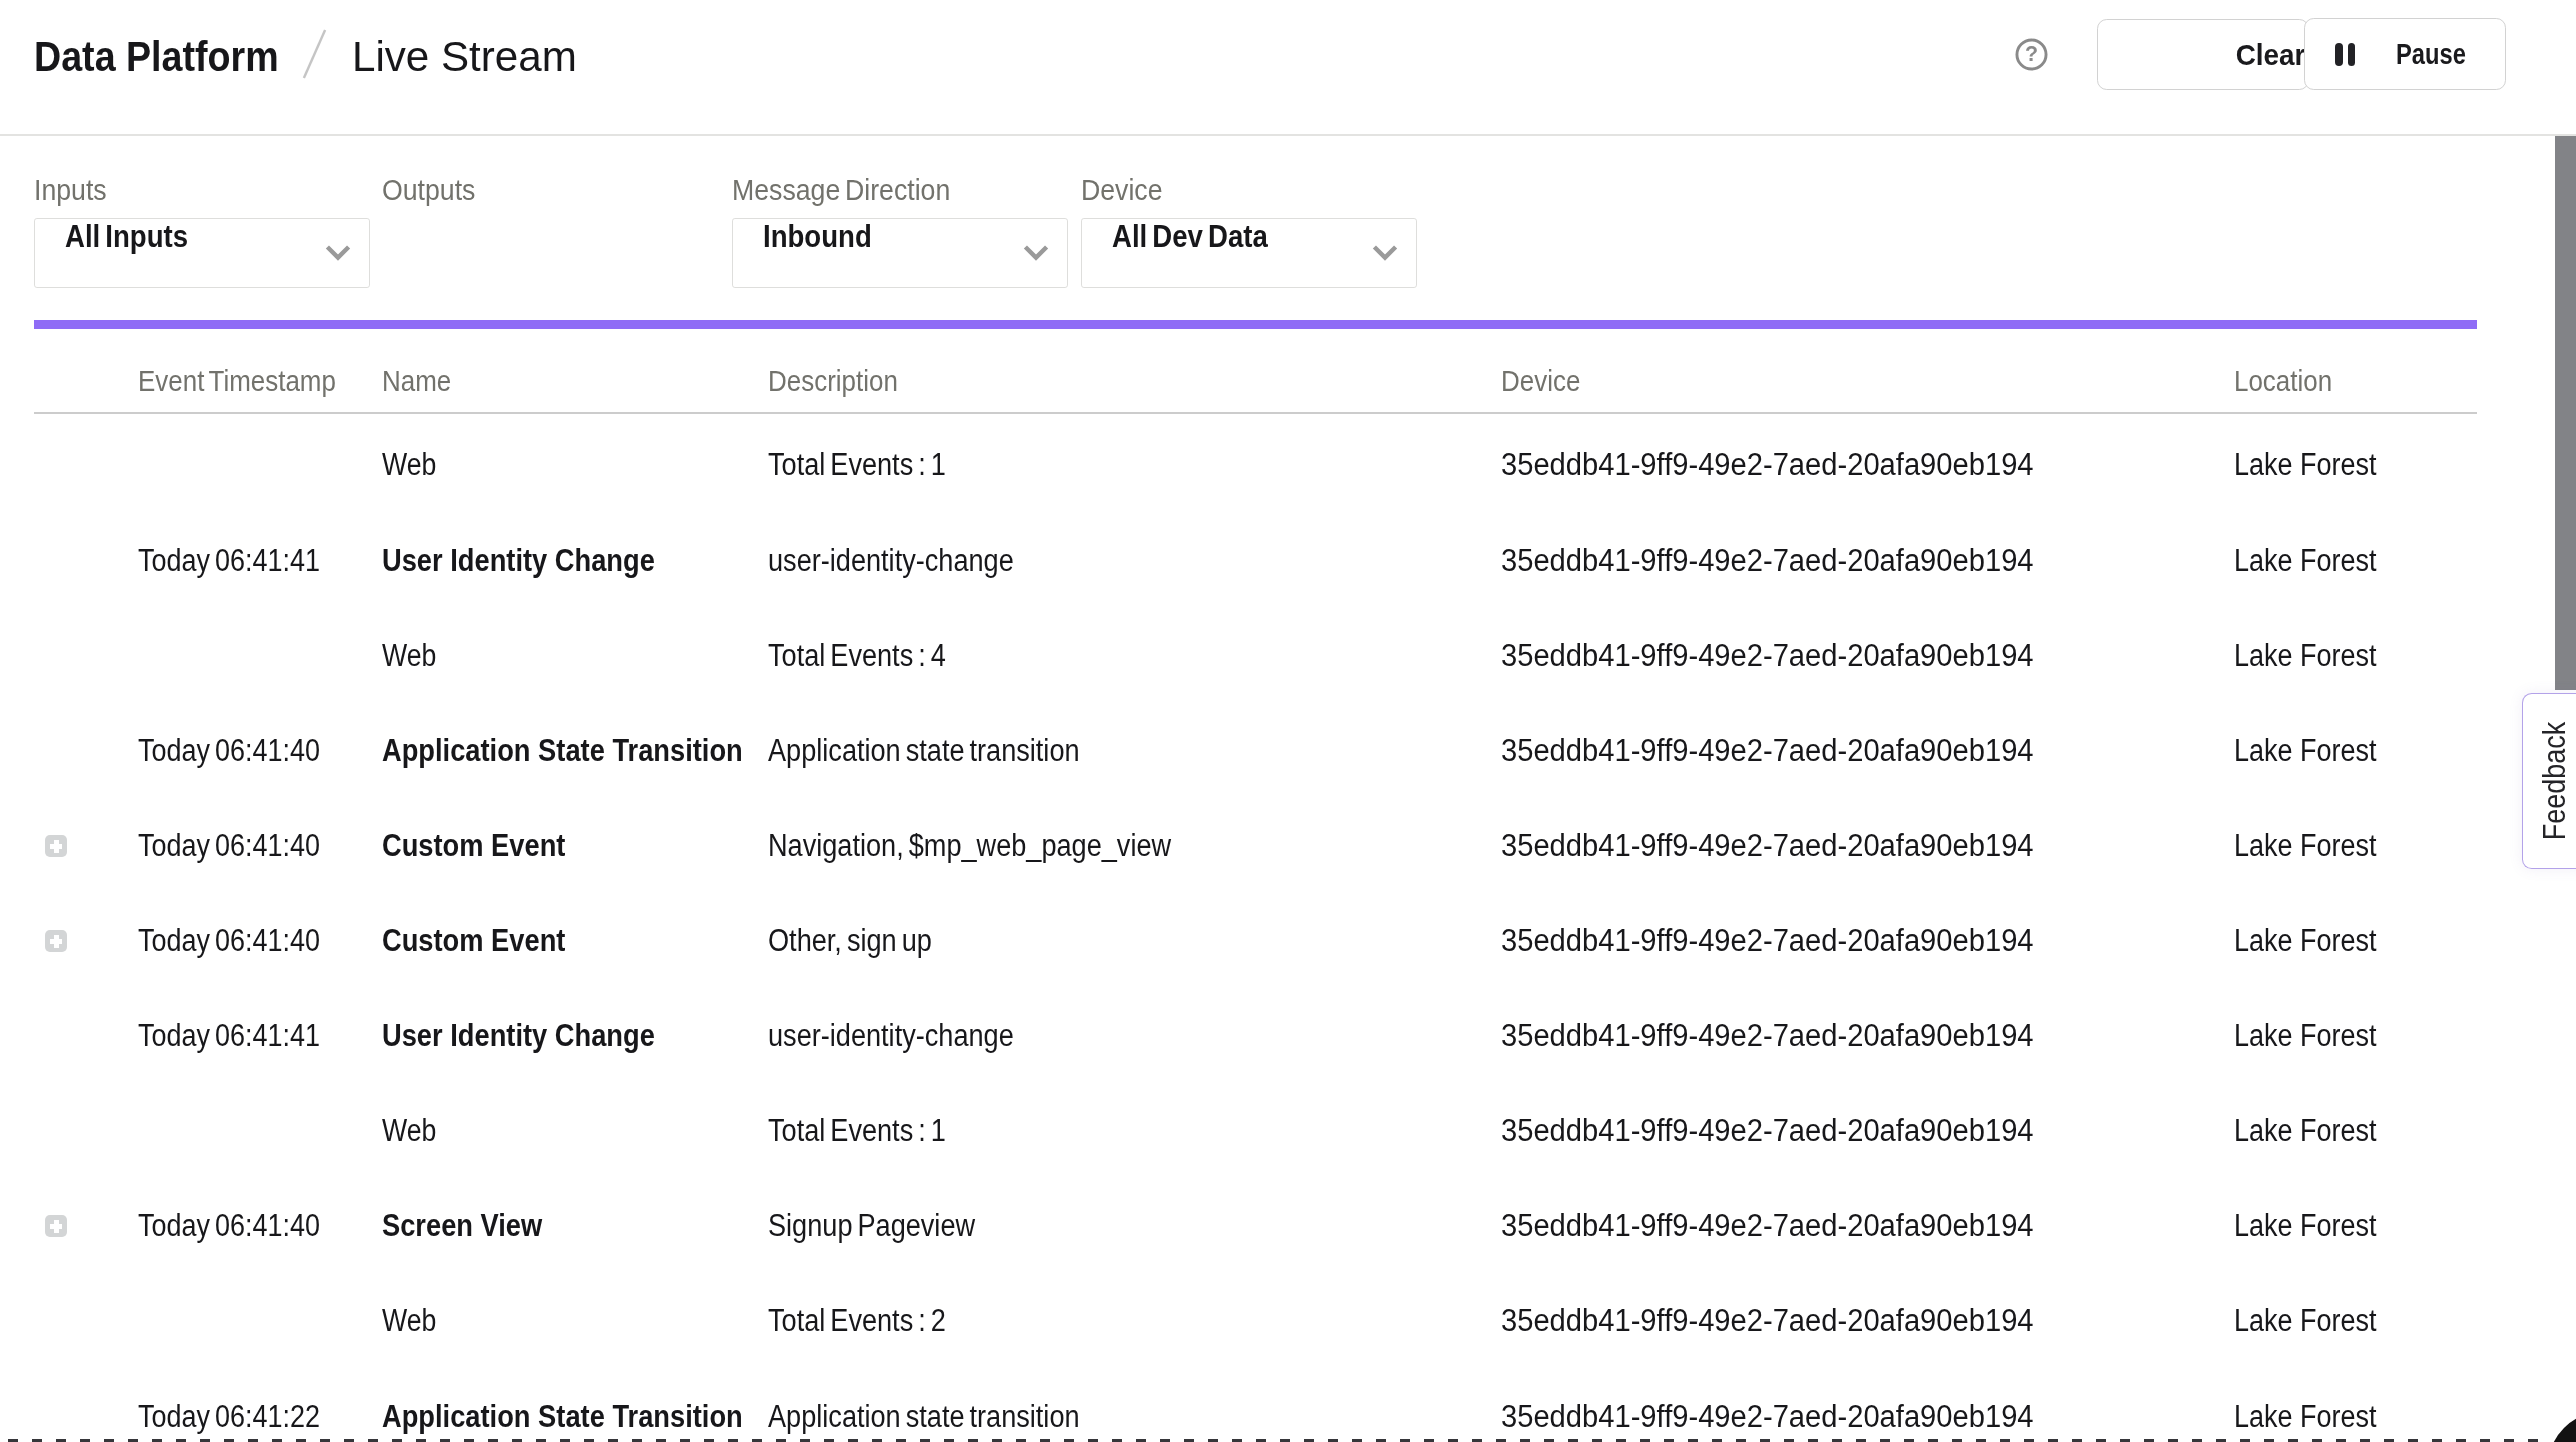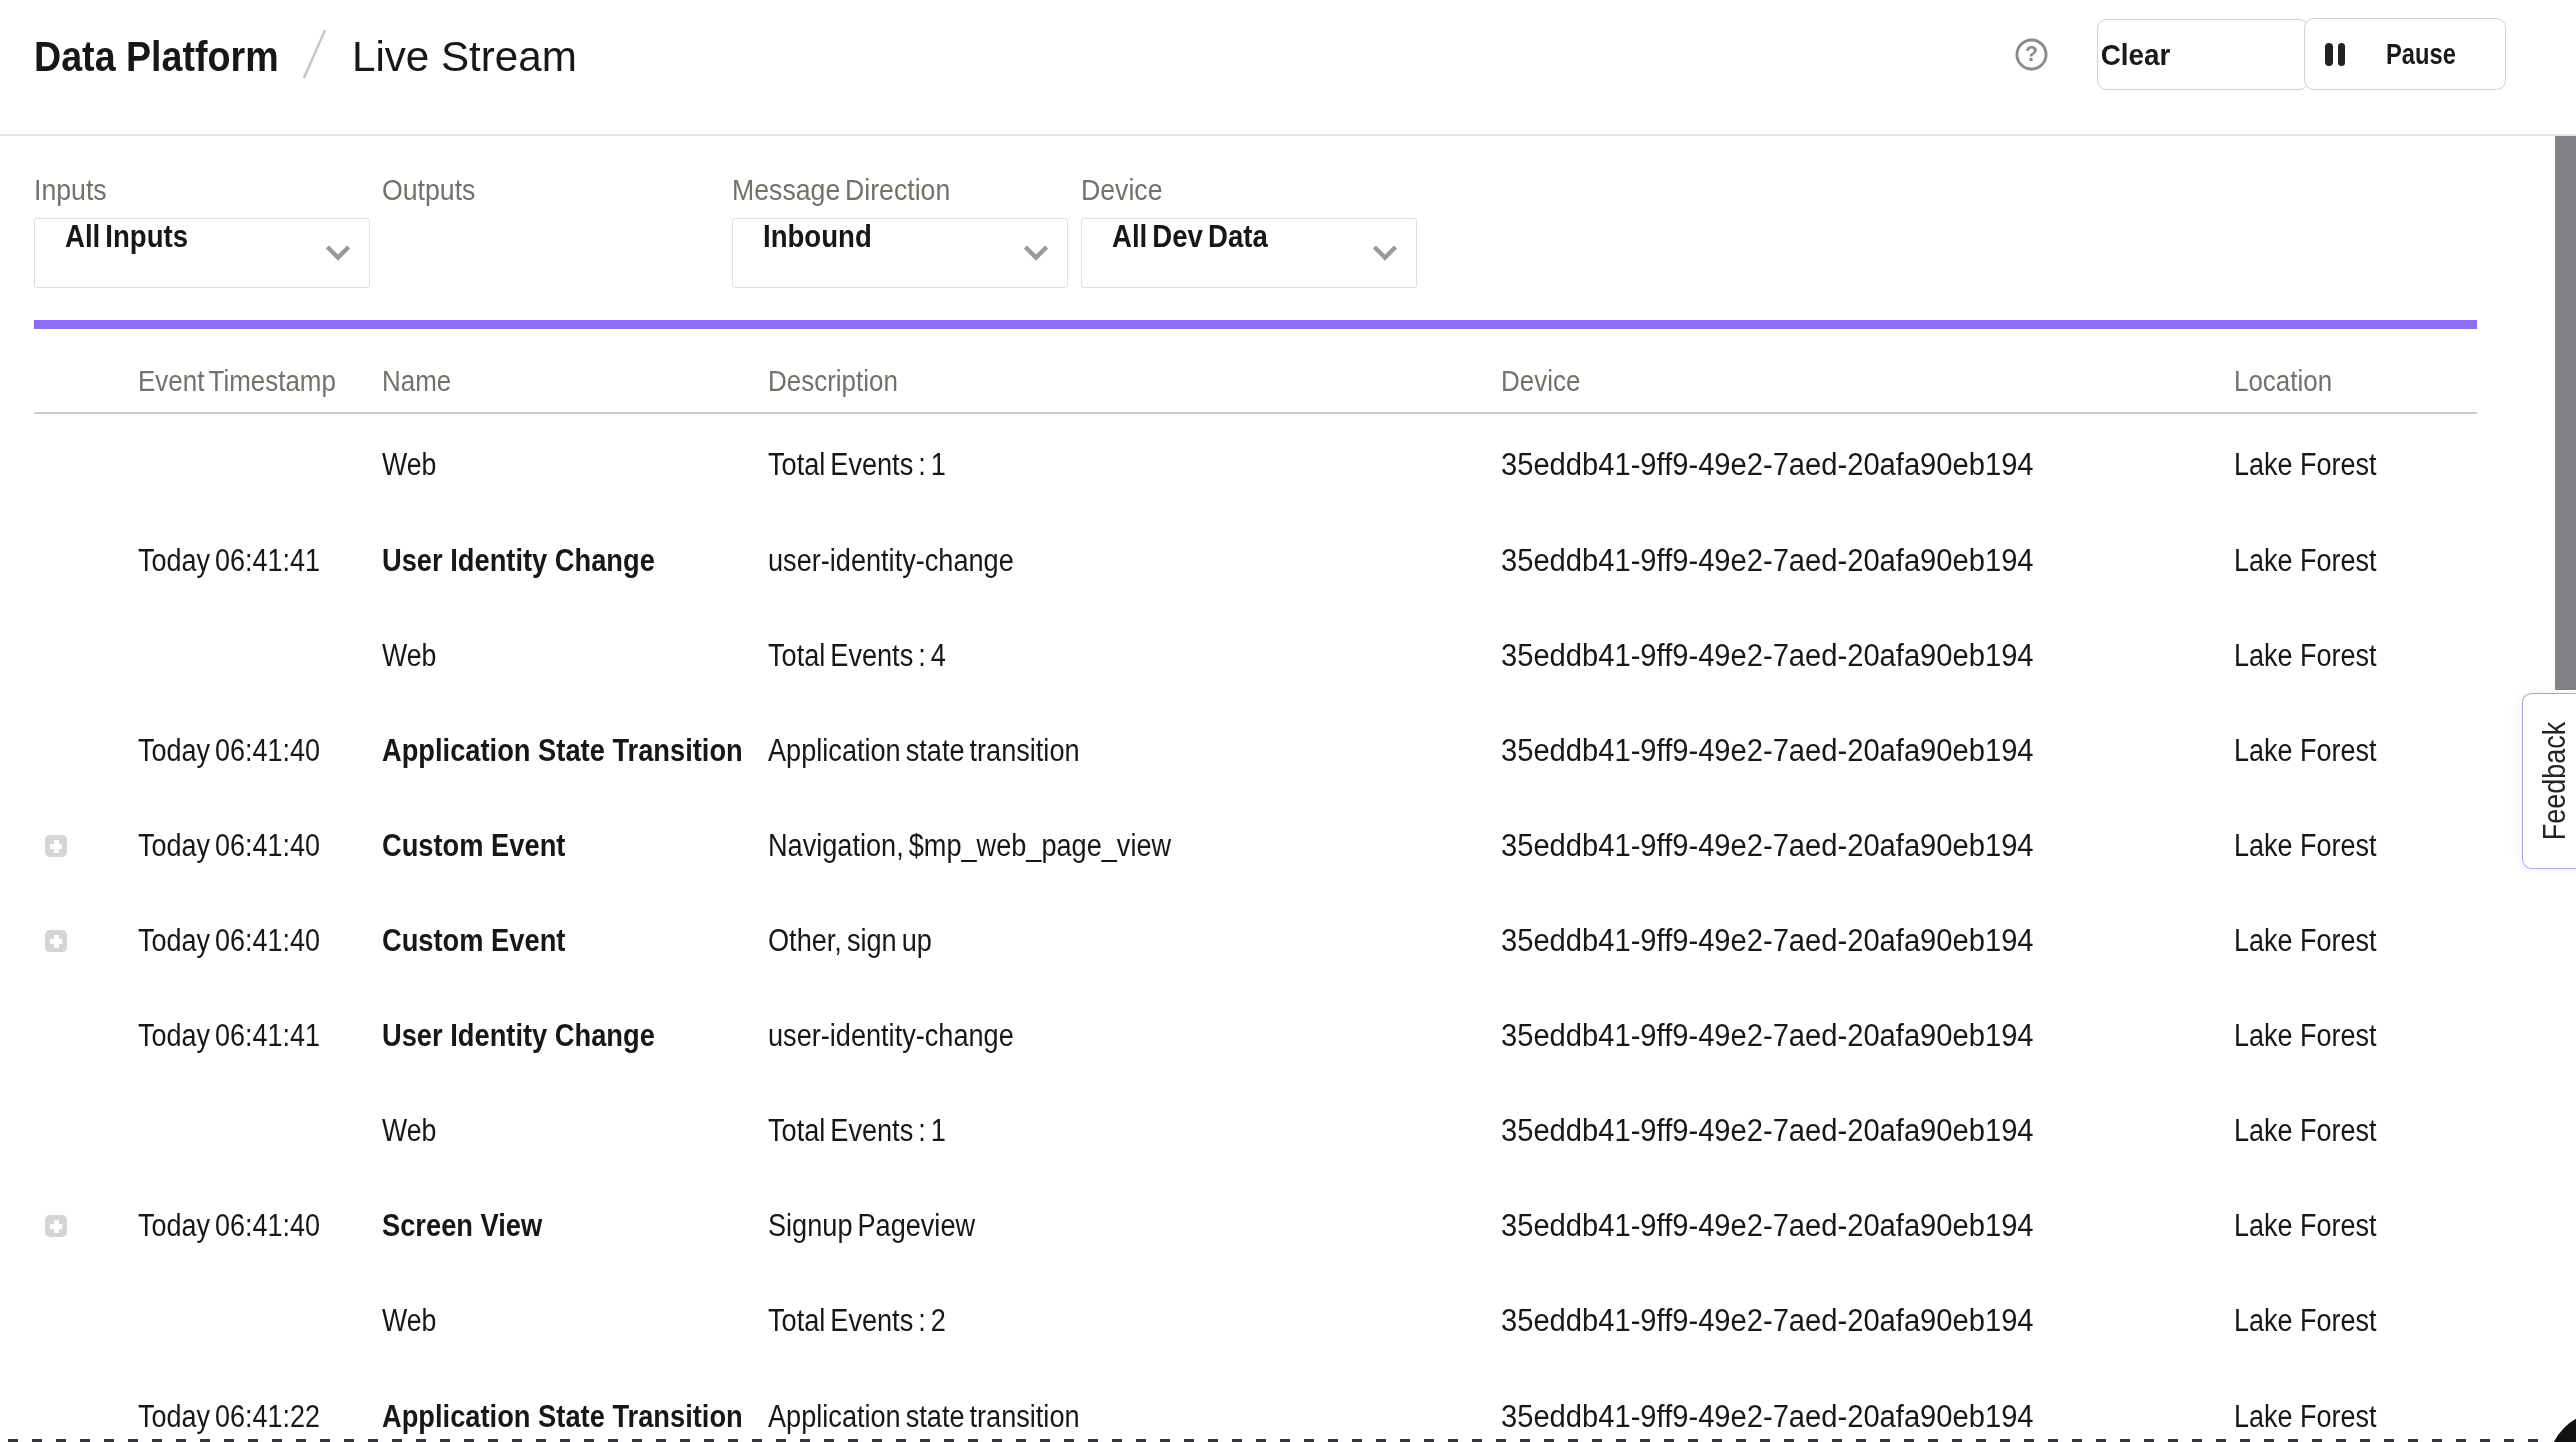--- a/index.html
+++ b/index.html
@@ -11,22 +11,22 @@
   
   .bc1 { position:absolute; left:34px; top:35px; font-size:43px; line-height:1; font-weight:700;
     color:#17171a; white-space:nowrap; transform:scaleX(0.875); transform-origin:0 50%; }
   .bc2 { position:absolute; left:352px; top:35px; font-size:43px; line-height:1; font-weight:400;
     color:#17171a; white-space:nowrap; transform:scaleX(0.98); transform-origin:0 50%; }
 
   #helpicon { left:2015px; top:38px; }
 
   .btn { position:absolute; border:1.9px solid #d2d2d2; border-radius:9.7px; background:#fff;
     display:flex; align-items:center; font-weight:700; font-size:30px; color:#1a1a1d; }
-  #btn-clear { left:2097px; top:19.4px; width:212px; height:71px; justify-content:flex-start; }
-  #btn-pause { left:2304px; top:18.4px; width:202px; height:72px; padding-left:20px; }
+  #btn-clear { left:2097px; top:19.4px; width:212px; height:71px; justify-content:flex-end; }
+  #btn-pause { left:2304px; top:18.4px; width:202px; height:72px; padding-left:30px; }
   #btn-clear span { display:inline-block; transform:scaleX(0.93); transform-origin:50% 50%; }
   #btn-pause .ptxt { display:inline-block; transform:scaleX(0.79); transform-origin:0 50%; }
   .pbars { display:inline-block; width:20.4px; height:23px; margin-right:41px; position:relative; flex:none; }
   .pbars i { position:absolute; top:0; width:7.8px; height:23px; background:#222226; border-radius:3.9px; }
   .pbars i.b1 { left:0; } .pbars i.b2 { left:12.6px; }
 
   #topdivider { left:0; top:134px; width:2576px; height:1.9px; background:#e3e3e1; }
 
   
   .flabel { position:absolute; top:174px; font-size:29px; color:#72726c; word-spacing:-2.9px;

